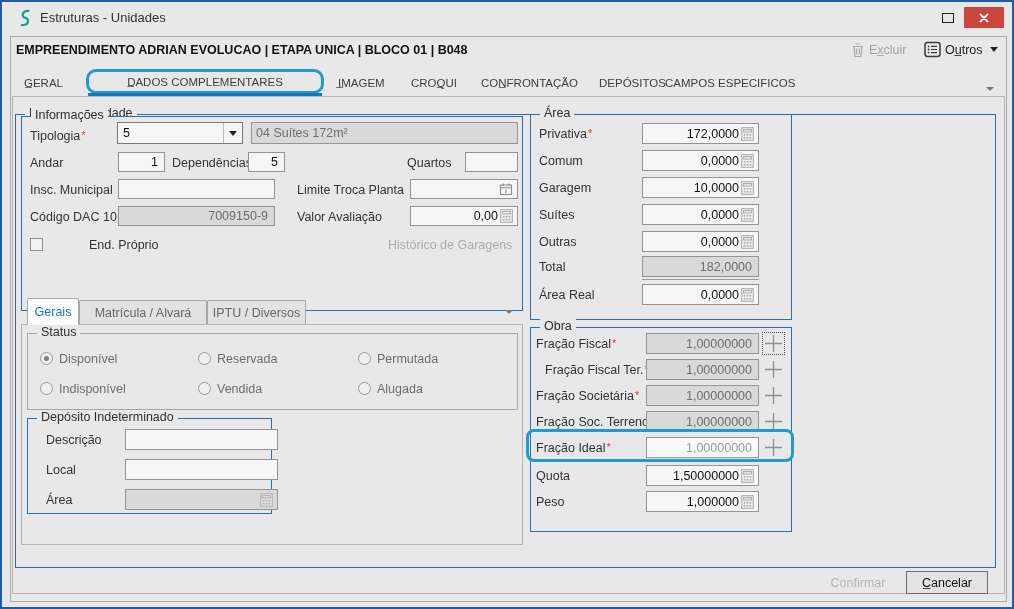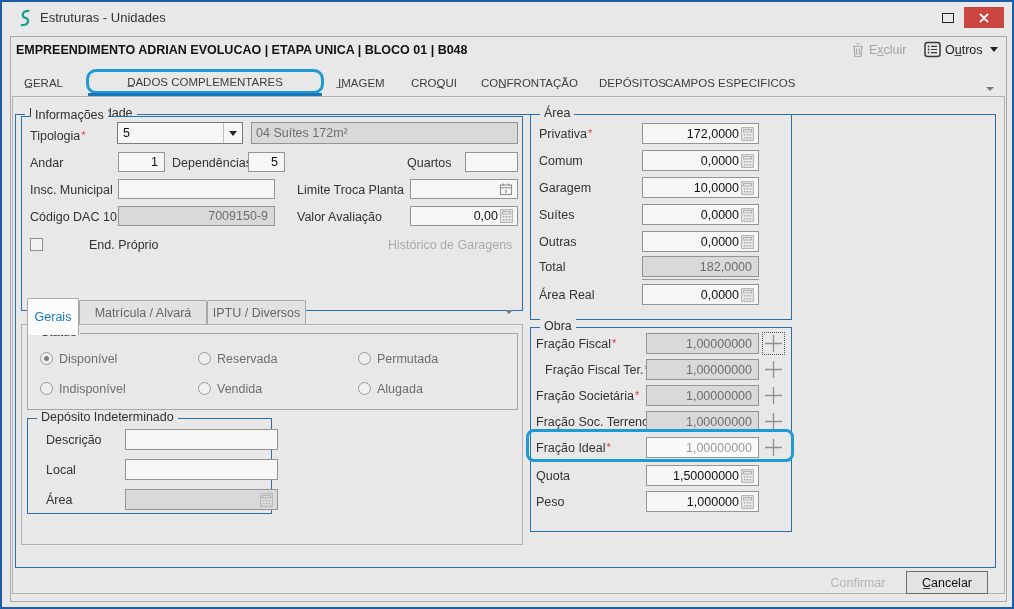--- a/index.html
+++ b/index.html
@@ -168,21 +168,21 @@
           <rect x="5.7" y="10" width="1.7" height="1.5"></rect>
           <rect x="8.6" y="10" width="1.7" height="1.5"></rect>
         </g>
     </svg>
   </div>
 
   <div class="checkbox" style="left:28px;top:236px;"></div>
   <div class="lbl" style="left:47px;top:236px;margin-left:40px;">End. Próprio</div>
   <div class="linklike" style="left:386px;top:236px;">Histórico de Garagens</div>
 
-  <div class="stab active" style="left:25px;top:296px;width:52px;height:37px;">Gerais</div>
+  <div class="stab active" style="left:25px;top:296px;width:52px;height:27px;">Gerais</div>
   <div class="stab" style="left:205px;top:298px;width:99px;height:25px;">IPTU / Diversos</div>
   <div class="stab" style="left:77px;top:298px;width:128px;height:25px;">Matrícula / Alvará</div>
   <div class="tri-sm" style="left:503px;top:308px;"></div>
 
   <div class="box" style="left:19px;top:322px;width:502px;height:221px;"></div>
 
   <div class="grp gray" style="left:25px;top:331px;width:491px;height:77px;">
     <span class="leg">Status</span>
   </div>
   <div class="radio sel" style="left:38px;top:350px;"></div>

